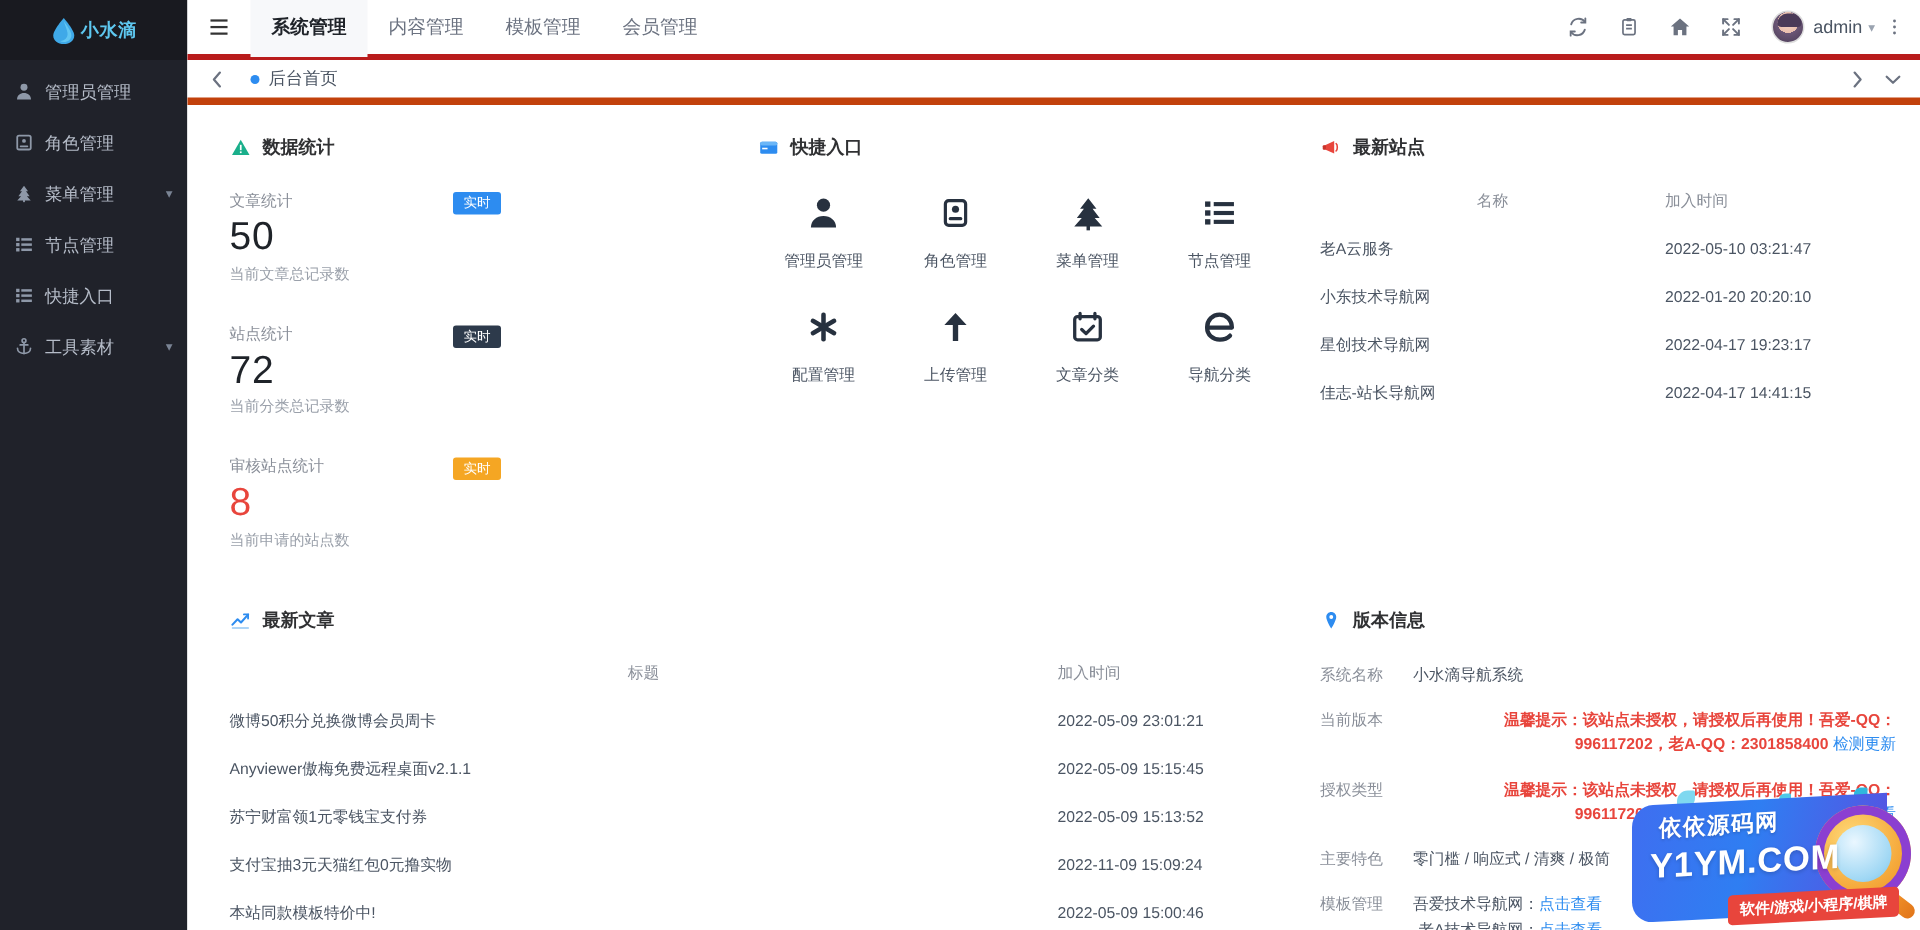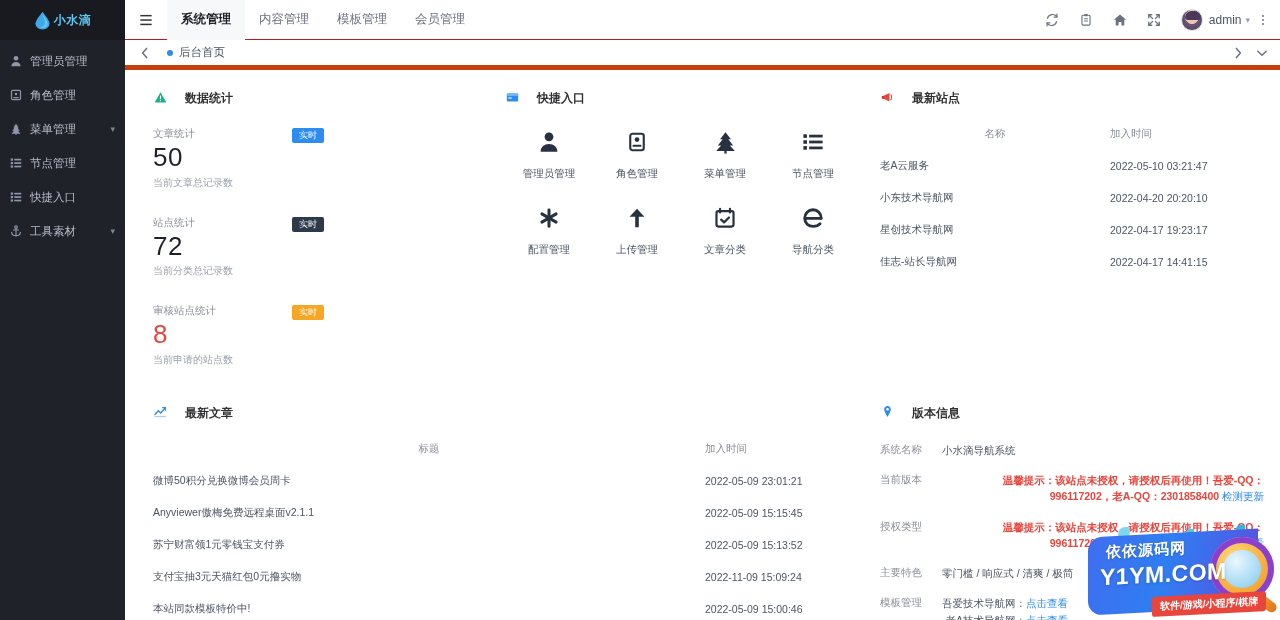--- a/index.html
+++ b/index.html
@@ -40,21 +40,21 @@
   .menu-item .mi-label { white-space: nowrap; }
   .menu-item .mi-arrow {
     margin-left: auto; color: #7a8494; font-size: 9px; line-height: 1;
   }
 
   
   .main { flex: 1; display: flex; flex-direction: column; min-width: 0; background:#f2f3f5; }
 
   .topbar {
     height: 40px; background: #fff; display: flex; align-items: center;
-    border-bottom: 1px solid #b91c1c; padding-right: 8px;
+    border-bottom: 4px solid #b91c1c; padding-right: 8px;
   }
   .hamburger {
     width: 42px; height: 40px; display: flex; align-items: center; justify-content: center;
     color: #333; cursor: pointer;
   }
   .topnav { display: flex; align-items: center; height: 40px; }
   .topnav-item {
     font-size: 12.5px; color: #6b7280; padding: 0 14px; height: 40px;
     display: flex; align-items: center; cursor: pointer; white-space: nowrap;
   }
@@ -95,37 +95,37 @@
   .content {
     flex: 1; background: #fff; overflow: hidden; position: relative;
     padding: 8px 0 0 0;
   }
   .grid-top { display: flex; }
   .col-a { width: 370px; flex: 0 0 370px; padding-left: 28px; }
   .col-b { width: 375px; flex: 0 0 375px; padding-left: 10px; }
   .col-c { flex: 1; padding-left: 10px; padding-right: 20px; }
 
   .sec-head {
-    display: flex; align-items: flex-start; gap: 18px;
+    display: flex; align-items: center; gap: 8px;
     font-size: 12px; color: #303133; font-weight: bold;
     margin-bottom: 20px; margin-top: 12px;
   }
   .sec-ico { width: 14px; height: 14px; display:inline-flex; align-items:center; justify-content:center; flex:0 0 14px;}
 
   
   .stats { display: flex; flex-wrap: wrap; }
   .stat {
     width: 185px; margin-bottom: 26px; position: relative; padding-right: 10px;
   }
   .stat-label { font-size: 10.5px; color: #8a8f99; margin-bottom: 2px; }
   .stat-value { font-size: 26px; line-height: 1.1; color: #1f2329; font-weight: 400; letter-spacing: .5px;}
   .stat-value.red { color: #e8453c; }
   .stat-sub { font-size: 10px; color: #9aa0aa; margin-top: 4px; }
   .badge {
-    position: absolute; right: 14px; top: 1px;
+    position: absolute; right: 4px; top: 1px;
     font-size: 9px; color: #fff; padding: 2px 7px; border-radius: 2px; line-height: 1.25;
     white-space: nowrap;
   }
 
   
   .quick-grid { display: flex; flex-wrap: wrap; }
   .quick-item {
     width: 88px; text-align: center; margin-bottom: 22px; cursor: pointer;
   }
   .quick-ico {
@@ -510,21 +510,21 @@
                 <th class="c-time">加入时间</th>
               </tr>
             </thead>
             <tbody>
               <tr>
                 <td>老A云服务</td>
                 <td class="c-time">2022-05-10 03:21:47</td>
               </tr>
               <tr>
                 <td>小东技术导航网</td>
-                <td class="c-time">2022-04-20 20:20:10</td>
+                <td class="c-time">2022-01-20 20:20:10</td>
               </tr>
               <tr>
                 <td>星创技术导航网</td>
                 <td class="c-time">2022-04-17 19:23:17</td>
               </tr>
               <tr>
                 <td>佳志-站长导航网</td>
                 <td class="c-time">2022-04-17 14:41:15</td>
               </tr>
             </tbody>

